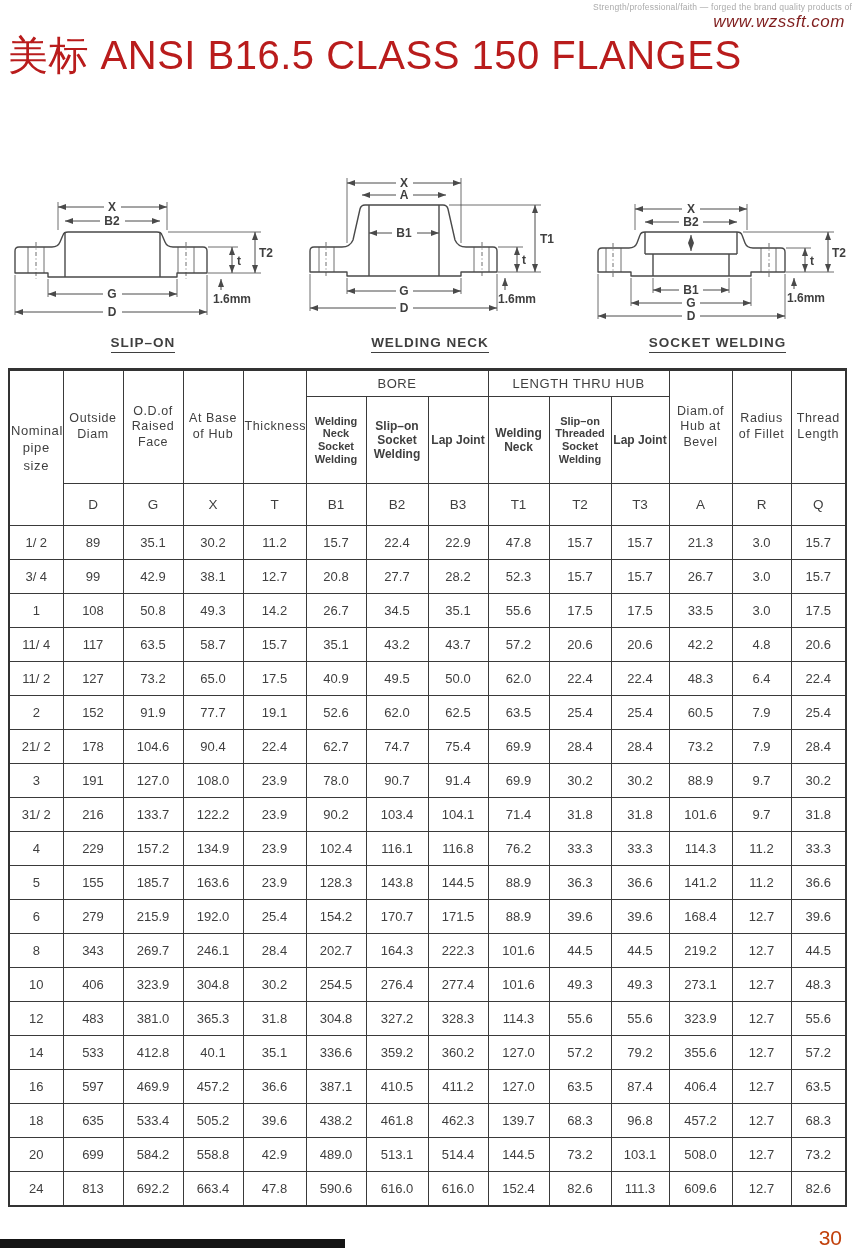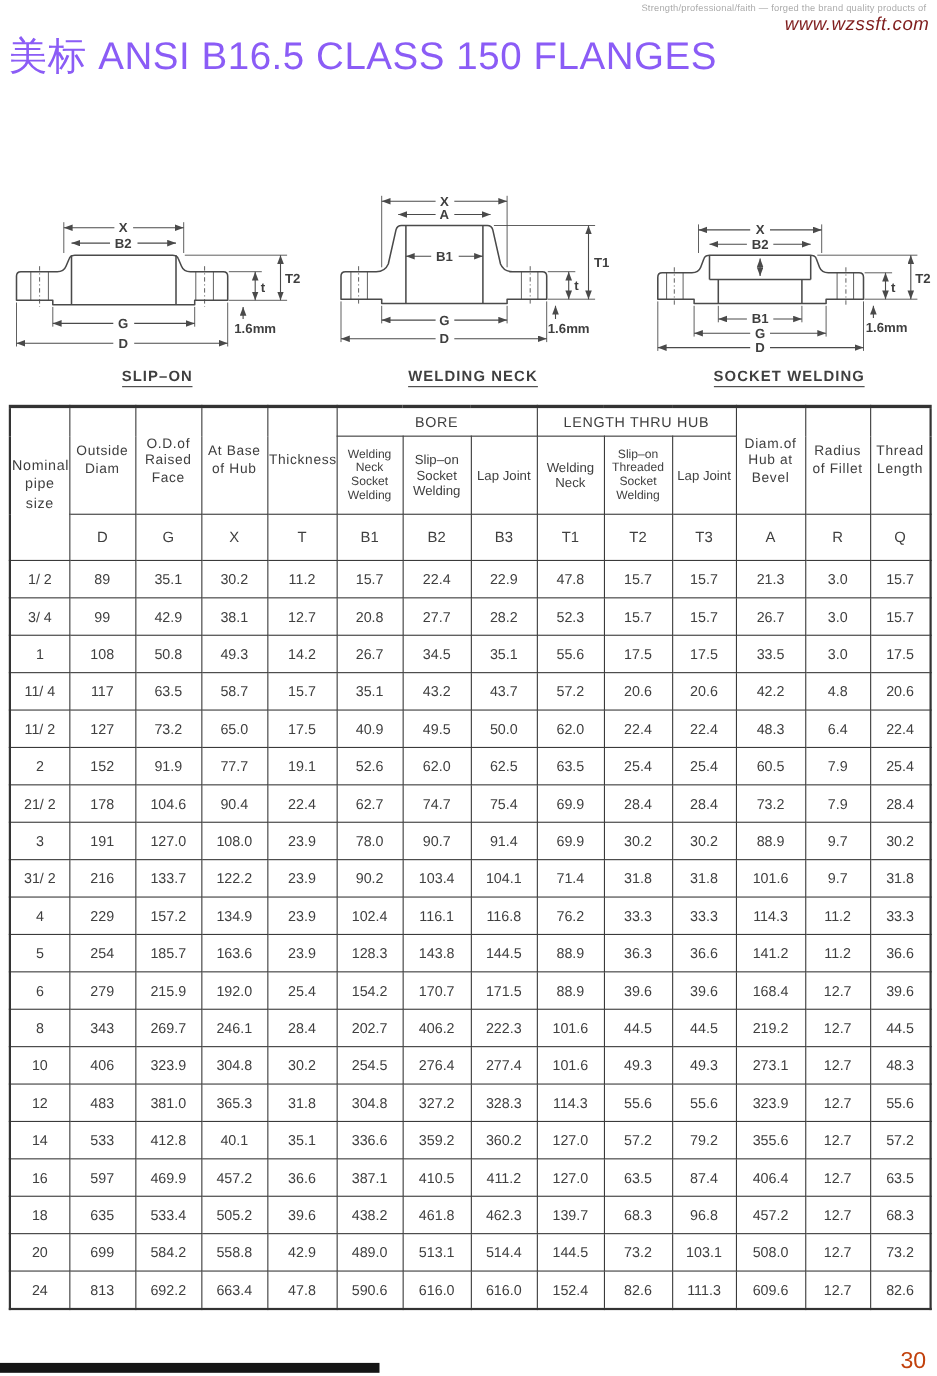--- a/index.html
+++ b/index.html
@@ -2,41 +2,41 @@
 <html><head>
 <meta charset="utf-8">
 <style>
   * { margin:0; padding:0; box-sizing:border-box; }
   html,body { background:#ffffff; }
   body {
     width:852px; height:1251px; position:relative; overflow:hidden;
     font-family:"Liberation Sans", sans-serif; color:#3f3f3f;
   }
   
-  .tagline { position:absolute; top:2px; right:10px; font-size:8.5px; color:#ababab; letter-spacing:.2px; }
+  .tagline { position:absolute; top:2px; right:0; font-size:8.5px; color:#ababab; letter-spacing:.2px; }
   .website { position:absolute; top:12px; right:7px; font-size:17px; font-style:italic; color:#7f1d1d; letter-spacing:.5px; }
-  .page-title { position:absolute; top:28px; left:8px; font-size:35px; color:#8b5cf6; letter-spacing:.5px; white-space:nowrap; }
+  .page-title { position:absolute; top:28px; left:8px; font-size:40px; color:#b91c1c; letter-spacing:.5px; white-space:nowrap; }
   
   .diagram { position:absolute; }
   .dwg { stroke:#4a4a4a; fill:none; stroke-width:1.4; stroke-linejoin:round; }
   .thin { stroke:#4a4a4a; fill:none; stroke-width:.8; }
   .dim  { stroke:#4a4a4a; fill:none; stroke-width:1; }
   .dash { stroke:#4a4a4a; fill:none; stroke-width:.8; stroke-dasharray:4 2.5 1 2.5; }
   .lbl  { fill:#3f3f3f; font-family:"Liberation Sans",sans-serif; font-size:12px; font-weight:bold; }
   .caption { position:absolute; text-align:center; }
   .caption span { display:inline-block; font-size:13.5px; font-weight:bold; letter-spacing:1px; color:#3f3f3f; border-bottom:1.5px solid #3f3f3f; padding-bottom:2px; }
   
   .flange-table { position:absolute; left:8px; top:368px; border-collapse:collapse; table-layout:fixed; width:837px;
                   border:2px solid #333; border-top:3.5px solid #333; }
   .flange-table th, .flange-table td {
     border:1.5px solid #3a3a3a; text-align:center; vertical-align:middle;
     font-weight:normal; color:#3f3f3f; padding:0 1px; overflow:hidden;
   }
   .hr1 th { height:27px; font-size:13px; letter-spacing:.6px;text-align:center; }
-  .hr2 th { height:71px; font-size:12px; line-height:1.18; }
+  .hr2 th { height:87px; font-size:12px; line-height:1.18;font-weight:bold; }
   .hr2 th.small { font-size:11px; line-height:1.15; }
   .hr1 th.tall2 { font-size:12.5px; line-height:1.25; }
   .letters th { height:42px; font-size:13.5px; }
   .flange-table tbody td { height:34px; font-size:13px; }
   .nominal-h { font-size:12.5px; line-height:1.35; }
   
   .footer-bar { position:absolute; left:0; top:1239px; width:345px; height:9px; background:#151515; }
   .page-number { position:absolute; right:10px; top:1226px; font-size:21px; color:#c2410c; }
 </style>
 </head>
@@ -385,21 +385,21 @@
         <td>116.8</td>
         <td>76.2</td>
         <td>33.3</td>
         <td>33.3</td>
         <td>114.3</td>
         <td>11.2</td>
         <td>33.3</td>
       </tr>
       <tr>
         <td>5</td>
-        <td>254</td>
+        <td>155</td>
         <td>185.7</td>
         <td>163.6</td>
         <td>23.9</td>
         <td>128.3</td>
         <td>143.8</td>
         <td>144.5</td>
         <td>88.9</td>
         <td>36.3</td>
         <td>36.6</td>
         <td>141.2</td>
@@ -422,21 +422,21 @@
         <td>12.7</td>
         <td>39.6</td>
       </tr>
       <tr>
         <td>8</td>
         <td>343</td>
         <td>269.7</td>
         <td>246.1</td>
         <td>28.4</td>
         <td>202.7</td>
-        <td>406.2</td>
+        <td>164.3</td>
         <td>222.3</td>
         <td>101.6</td>
         <td>44.5</td>
         <td>44.5</td>
         <td>219.2</td>
         <td>12.7</td>
         <td>44.5</td>
       </tr>
       <tr>
         <td>10</td>

